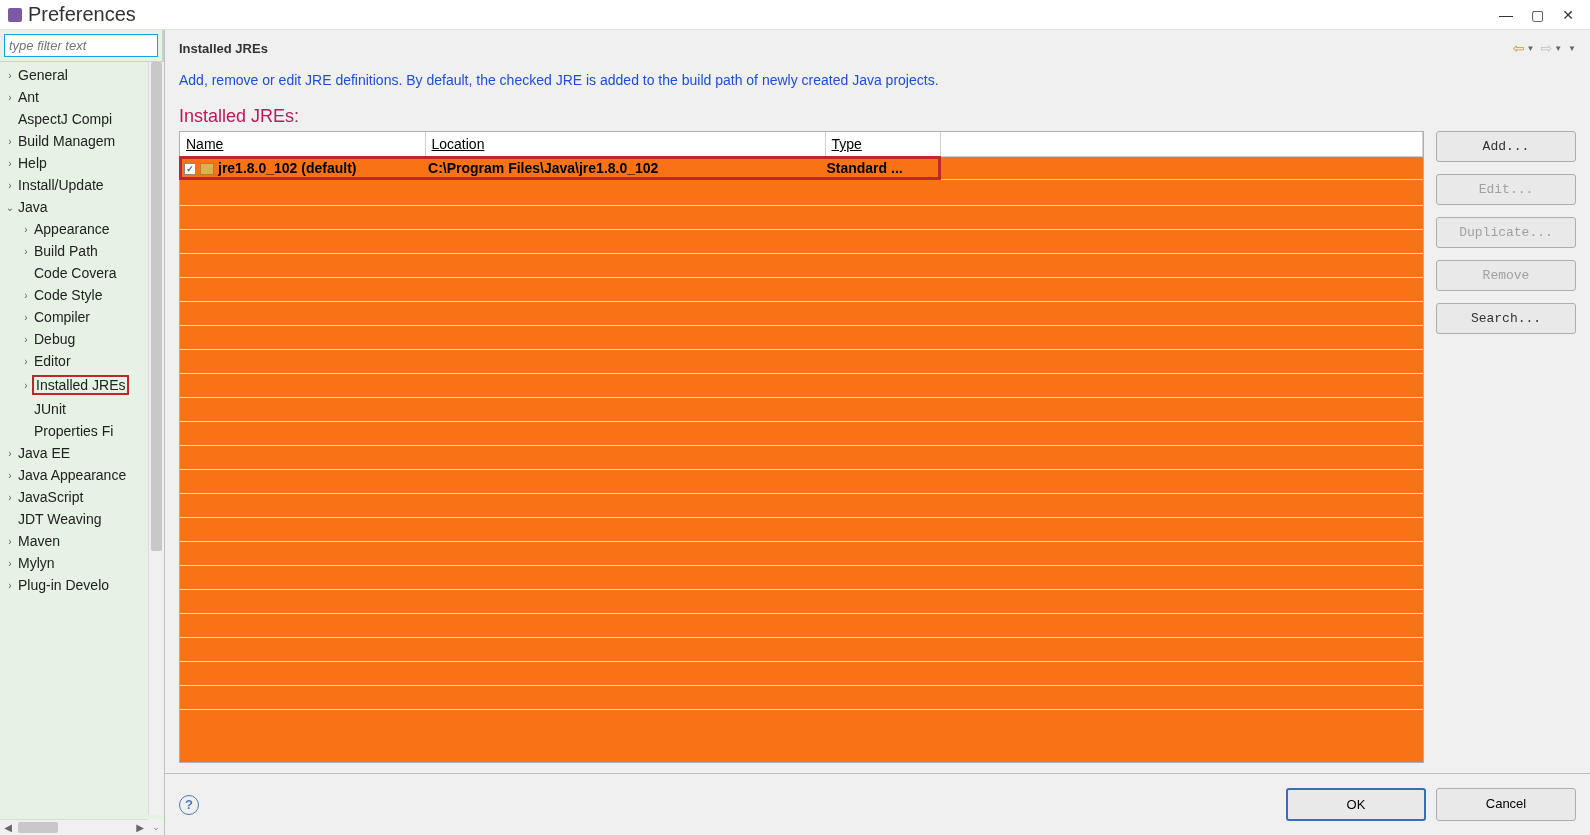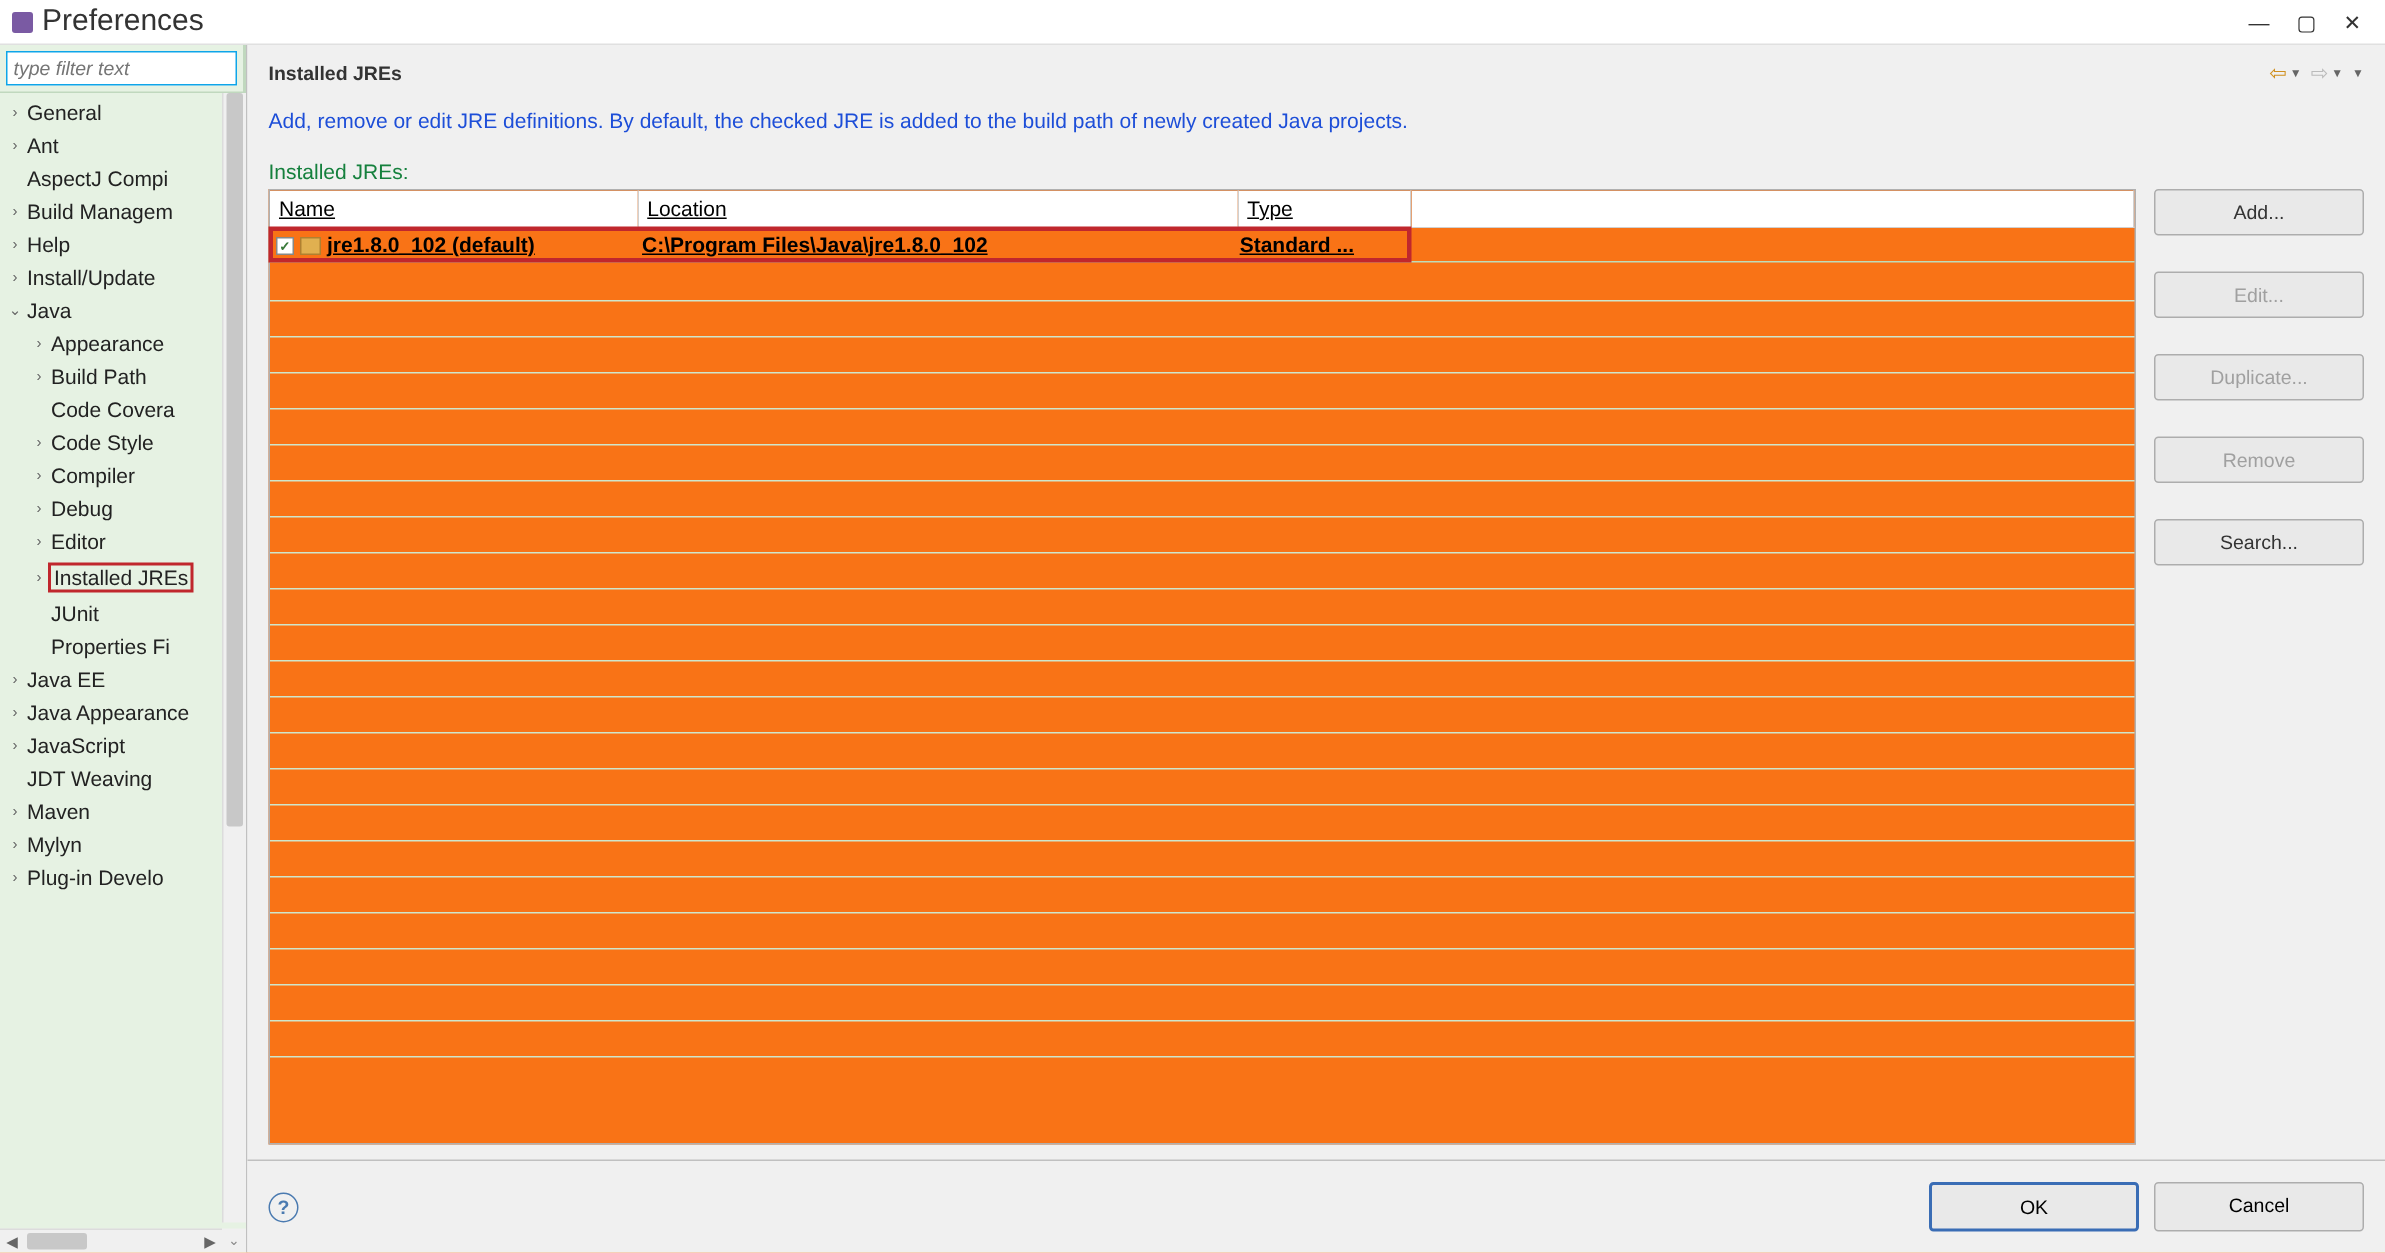--- a/index.html
+++ b/index.html
@@ -41,37 +41,37 @@
     .content { flex: 1; display: flex; flex-direction: column; background: #f0f0f0; }
     .content-head { display: flex; align-items: center; justify-content: space-between; padding: 10px 14px; }
     .content-head-title { font-weight: 600; font-size: 13px; color: #333; }
     .content-head-nav { display: flex; gap: 6px; align-items: center; }
     .nav-btn { display: flex; align-items: center; gap: 2px; }
     .nav-arrow { font-size: 14px; }
     .nav-dd { font-size: 8px; color: #666; }
     
     .content-body { flex: 1; display: flex; flex-direction: column; padding: 0 14px 10px; min-height: 0; }
     .content-desc { font-size: 14px; color: #1d4ed8; padding: 6px 0 18px; }
-    .table-label { font-size: 14px; color: #15803d; padding-bottom: 4px; }
+    .table-label { font-size: 18px; color: #be185d; padding-bottom: 4px; }
     
     .table-area { display: flex; gap: 12px; flex: 1; min-height: 0; }
     .table-wrap { flex: 1; border: 1px solid #b0b0b0; background: #f97316; position: relative; }
     .jre-table { width: 100%; border-collapse: collapse; font-size: 14px; }
     .jre-table thead th { background: #fff; text-align: left; font-weight: 400; padding: 4px 6px; border: 1px solid #d0d0d0; border-top: none; position: sticky; top: 0; text-decoration: underline; }
     .jre-table thead th:first-child { border-left: none; }
     .jre-table tbody td { padding: 4px 6px; font-weight: 700; }
     .jre-row-highlight { outline: 3px solid #c0272d; outline-offset: -2px; position: relative; }
     .jre-table tbody tr { border-bottom: 1px solid #bedcb9; }
     .jre-checkbox { width: 12px; height: 12px; border: 1px solid #888; display: inline-flex; align-items: center; justify-content: center; background: #fff; font-size: 9px; color: #3a7a3a; margin-right: 4px; vertical-align: middle; }
     .jre-icon { width: 14px; height: 12px; display: inline-block; background: #e0b050; border: 1px solid #b08030; margin-right: 4px; vertical-align: middle; }
     
     .striped-rows { position: absolute; left: 0; right: 0; top: 50px; bottom: 0; }
     .striped-rows div { height: 24px; border-bottom: 1px solid #cfe6cb; }
     
-    .side-buttons { display: flex; flex-direction: column; gap: 24px; width: 140px; }
+    .side-buttons { display: flex; flex-direction: column; gap: 12px; width: 140px; font-family: Liberation Mono, monospace; }
     .side-btn { padding: 7px 0; background: #e9e9e9; border: 1px solid #adadad; border-radius: 3px; font-size: 13px; color: #333; text-align: center; cursor: default; }
     .side-btn.disabled { color: #a0a0a0; text-align: center; }
     
     .footer { border-top: 1px solid #c0c0c0; padding: 14px; display: flex; justify-content: space-between; align-items: center; background: #f0f0f0; }
     .help-icon { width: 20px; height: 20px; border: 1.5px solid #4a7ab0; border-radius: 50%; display: flex; align-items: center; justify-content: center; color: #4a7ab0; font-size: 13px; font-weight: 600; }
     .footer-btns { display: flex; gap: 10px; }
     .footer-btn { width: 140px; padding: 7px 0; background: #e9e9e9; border: 1px solid #adadad; border-radius: 3px; font-size: 13px; text-align: center; }
     .footer-btn.primary { border: 2px solid #3a6db5; }
   </style>
 </head>
@@ -236,21 +236,21 @@
                 <tr>
                   <th style="width:245px">Name</th>
                   <th style="width:400px">Location</th>
                   <th style="width:115px">Type</th>
                   <th></th>
                 </tr>
               </thead>
               <tbody id="jre-tbody">
                   <tr>
                     <td colspan="3" style="padding: 0px;">
-                      <div style="position: relative; text-decoration: underline;">
+                      <div style="position: relative;">
                         <div class="jre-row-highlight" style="display: flex; width: 760px; padding: 3px 4px;">
                           <div style="width: 245px;"><span class="jre-checkbox">✓</span><span class="jre-icon"></span><span>jre1.8.0_102 (default)</span></div>
                           <div style="width: 400px;">C:\Program Files\Java\jre1.8.0_102</div>
                           <div style="width: 110px;">Standard ...</div>
                         </div>
                       </div>
                     </td>
                     <td></td>
                   </tr>
                 </tbody>

